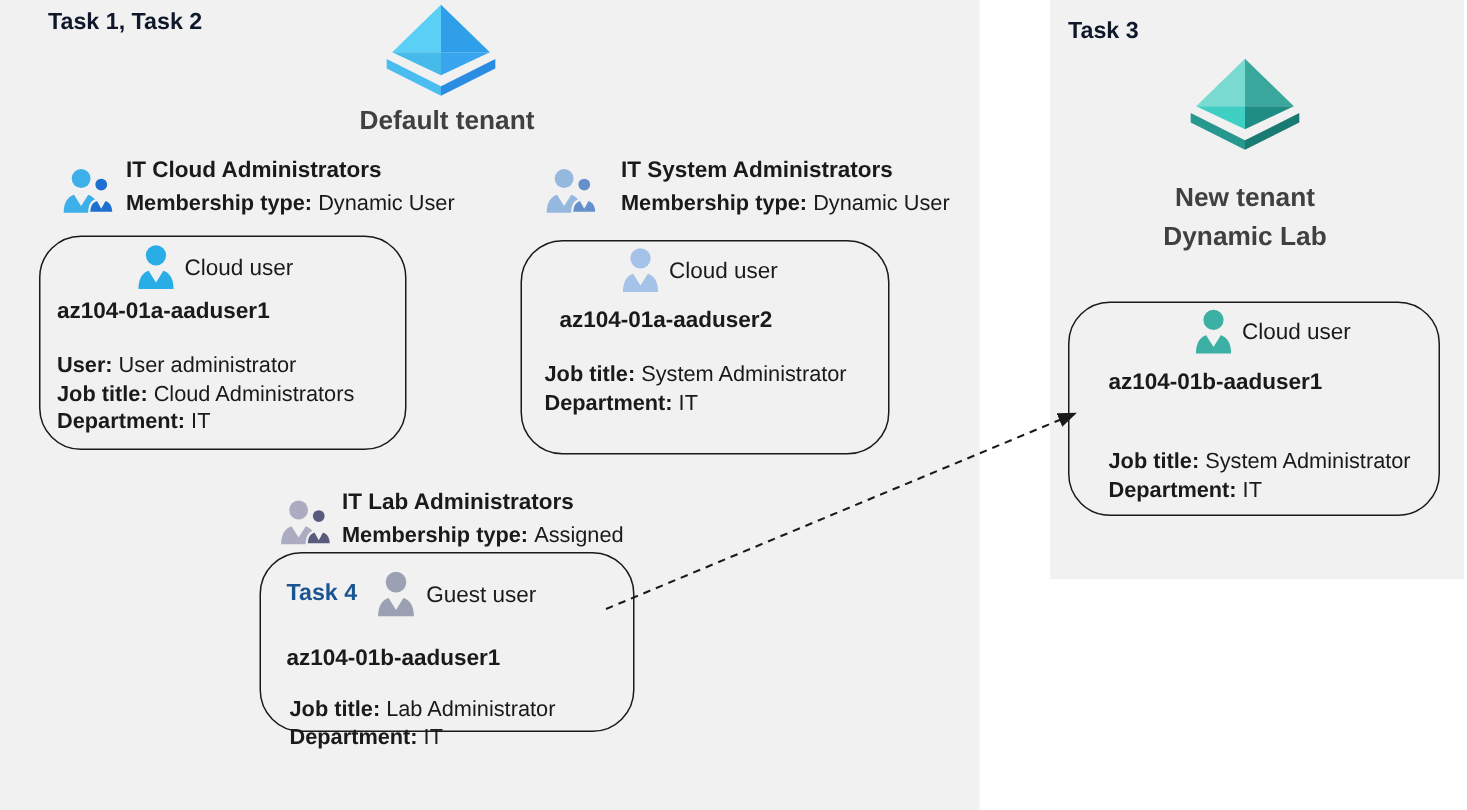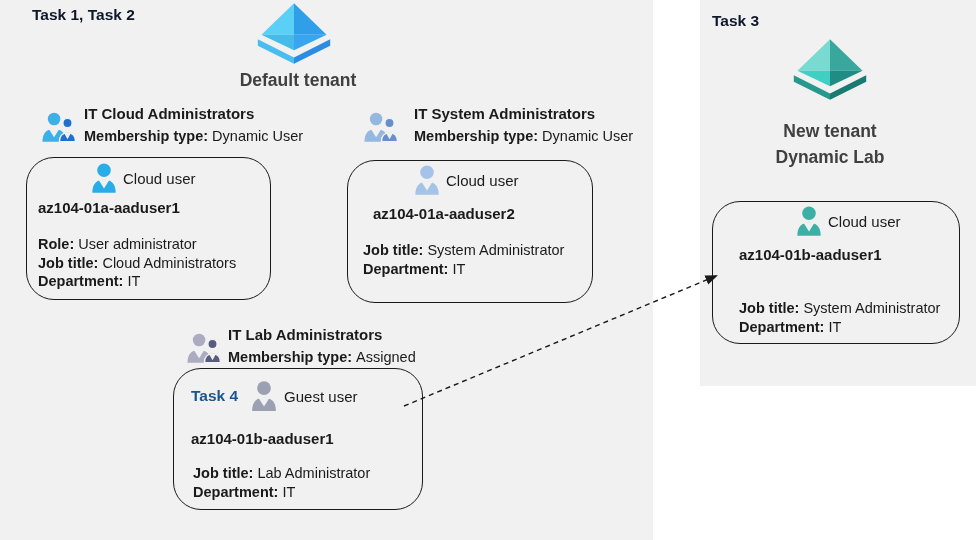--- a/index.html
+++ b/index.html
@@ -68,21 +68,21 @@
     <div class="card-header" style="left:64px;top:5px;">
       <svg class="icon" width="26" height="30" viewBox="0 0 30 34">
         <circle cx="15" cy="8" r="7.8" fill="#29ade6"></circle>
         <path d="M1.5,34 C1.5,23 7,19 15,19 C23,19 28.5,23 28.5,34 Z" fill="#29ade6"></path>
         <path d="M15,29 L8.5,18.6 L21.5,18.6 Z" fill="#f1f1f1"></path>
       </svg>
       <span class="user-type">Cloud user</span>
     </div>
     <div class="card-name" style="left:11px;top:41px;">az104-01a-aaduser1</div>
     <div class="fields" style="left:11px;top:77px;">
-      <div><span class="b">Role:</span><span>User administrator</span></div>
+      <div><span class="b">User:</span><span>User administrator</span></div>
       <div><span class="b">Job title:</span><span>Cloud Administrators</span></div>
       <div><span class="b">Department:</span><span>IT</span></div>
     </div>
   </div>
 
   <svg class="icon" style="position:absolute;left:364px;top:112px;" width="34" height="31" viewBox="0 0 38 34">
     <circle cx="13.5" cy="7.5" r="7" fill="#95b8de"></circle>
     <path d="M0.5,33 C0.5,22.5 6,18.8 13.5,18.8 C21,18.8 26.5,22.5 26.5,33 Z" fill="#95b8de"></path>
     <path d="M13.5,28 L7.5,18.4 L19.5,18.4 Z" fill="#f1f1f1"></path>
     <circle cx="28.5" cy="12" r="5.2" fill="#6590cb" stroke="#f1f1f1" stroke-width="1.6"></circle>
@@ -120,21 +120,21 @@
     <path d="M19.5,33 C19.5,25.5 23,23 28.5,23 C34,23 37.5,25.5 37.5,33 Z" fill="#585b7d" stroke="#f1f1f1" stroke-width="1.6"></path>
     <path d="M28.5,30 L24.5,22.8 L32.5,22.8 Z" fill="#f1f1f1"></path>
   </svg>
   <div class="group-header" style="left:228px;top:327px;">
     <div class="group-title">IT Lab Administrators</div>
     <div class="group-sub">
       <span class="b">Membership type:</span><span>Assigned</span>
     </div>
   </div>
 
-  <div class="card" style="left:173px;top:368px;width:250px;height:142px;">
+  <div class="card" style="left:173px;top:368px;width:250px;height:120px;">
     <div class="card-header" style="left:17px;top:12px;">
       <span class="task-inline">Task 4</span>
       <svg class="icon" width="28" height="30" viewBox="0 0 30 34">
         <circle cx="15" cy="8" r="7.8" fill="#9ba1b2"></circle>
         <path d="M1.5,34 C1.5,23 7,19 15,19 C23,19 28.5,23 28.5,34 Z" fill="#9ba1b2"></path>
         <path d="M15,29 L8.5,18.6 L21.5,18.6 Z" fill="#f1f1f1"></path>
       </svg>
       <span class="user-type">Guest user</span>
     </div>
     <div class="card-name" style="left:17px;top:61px;">az104-01b-aaduser1</div>

